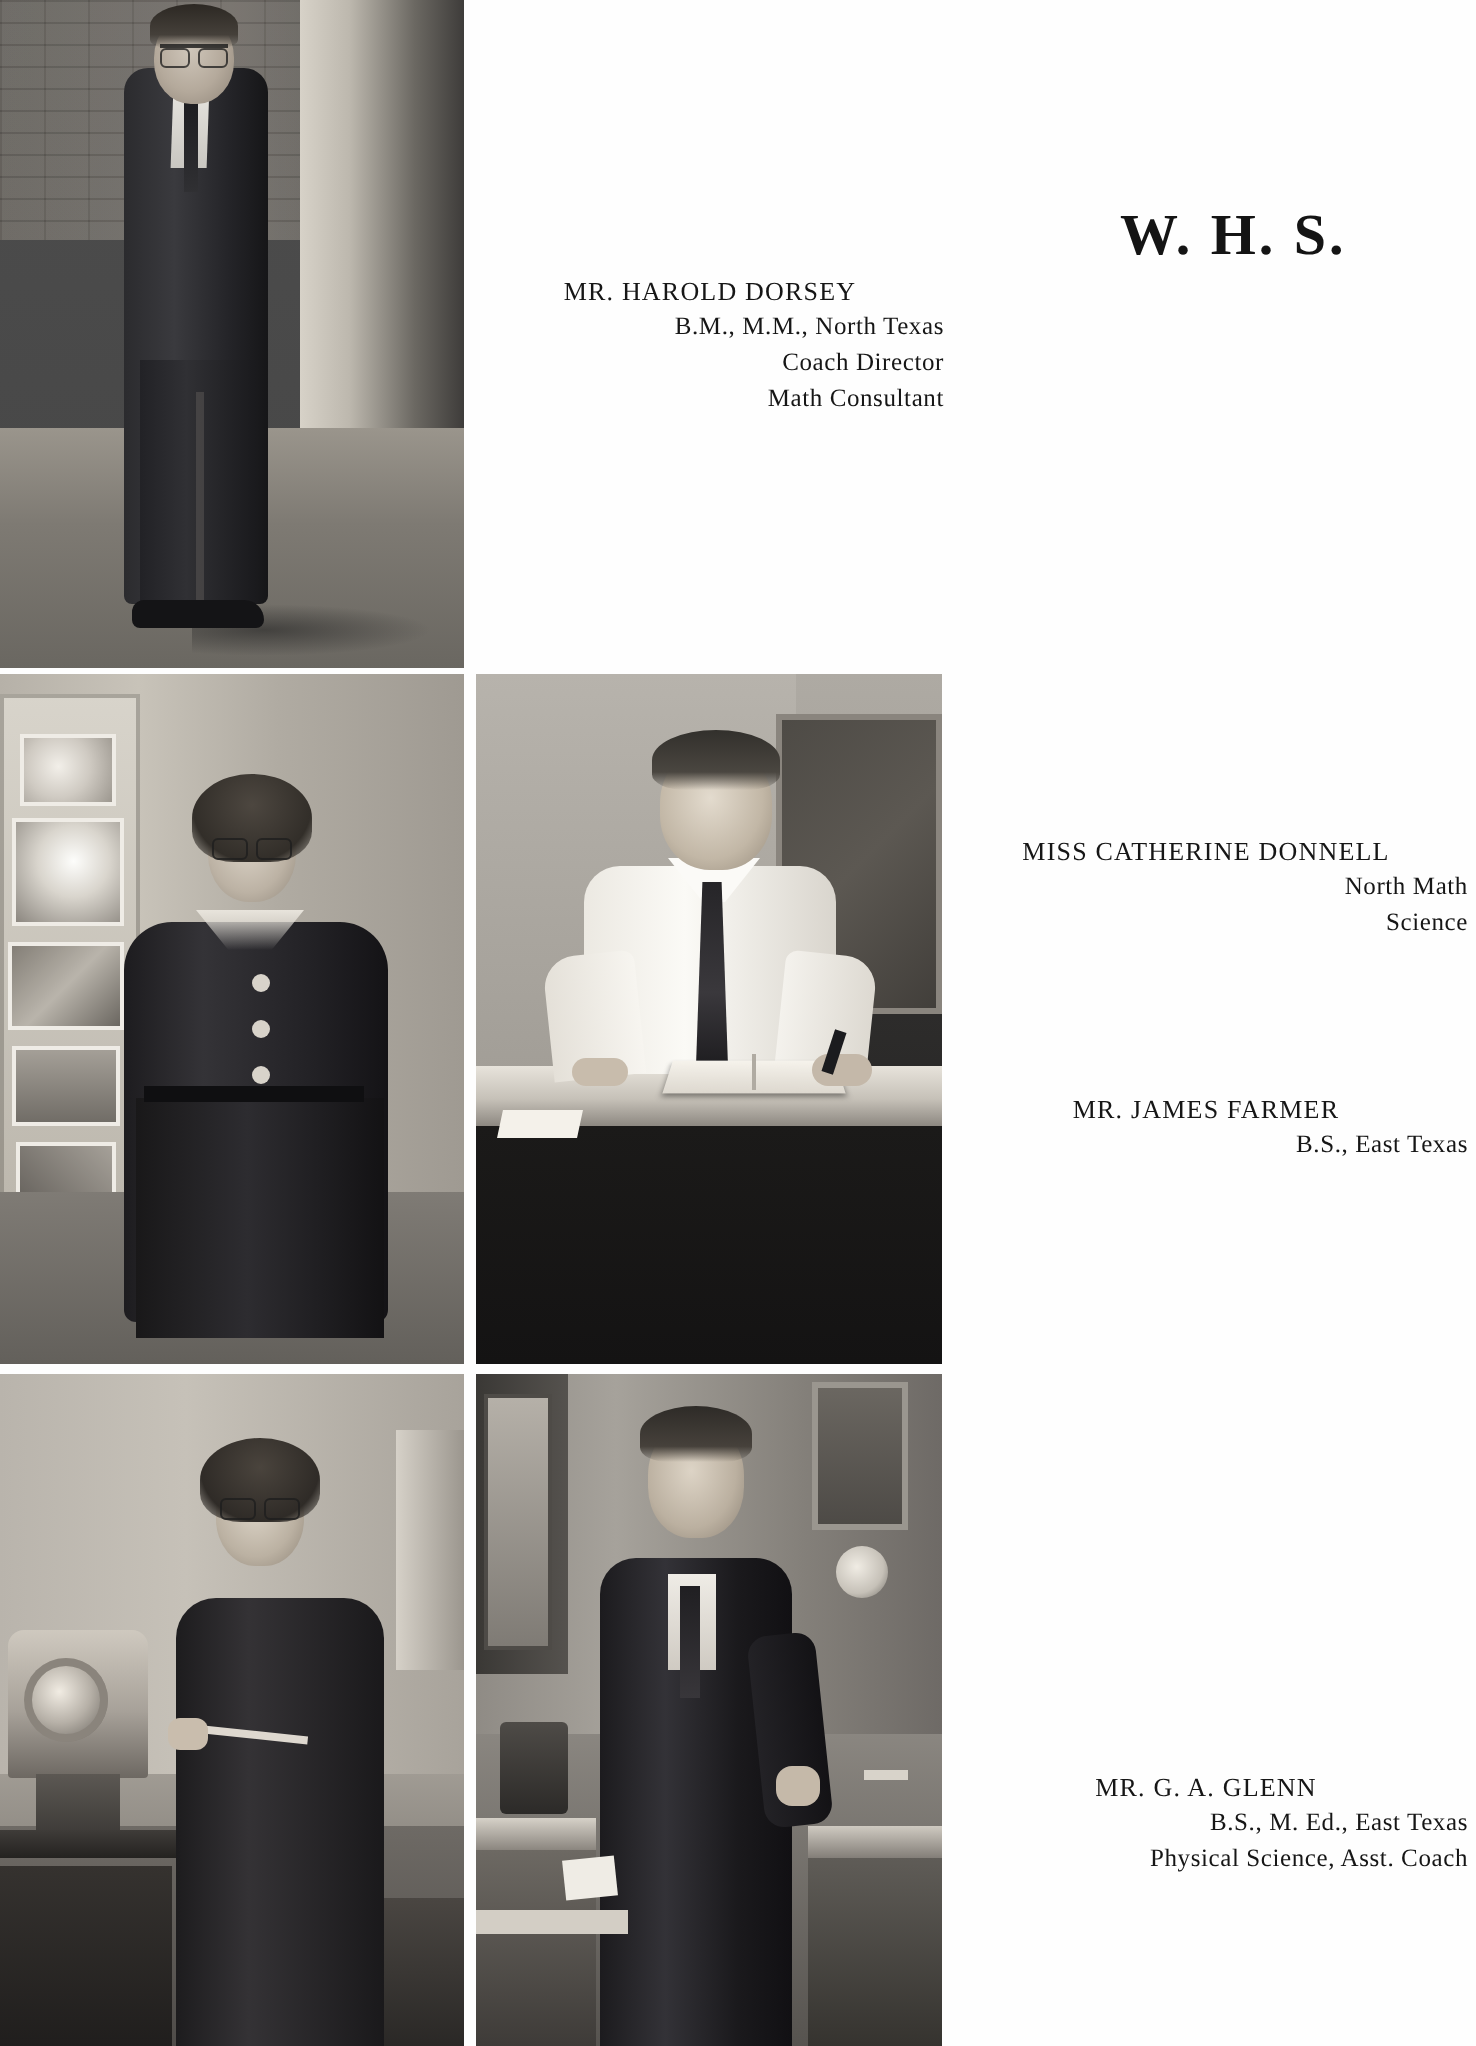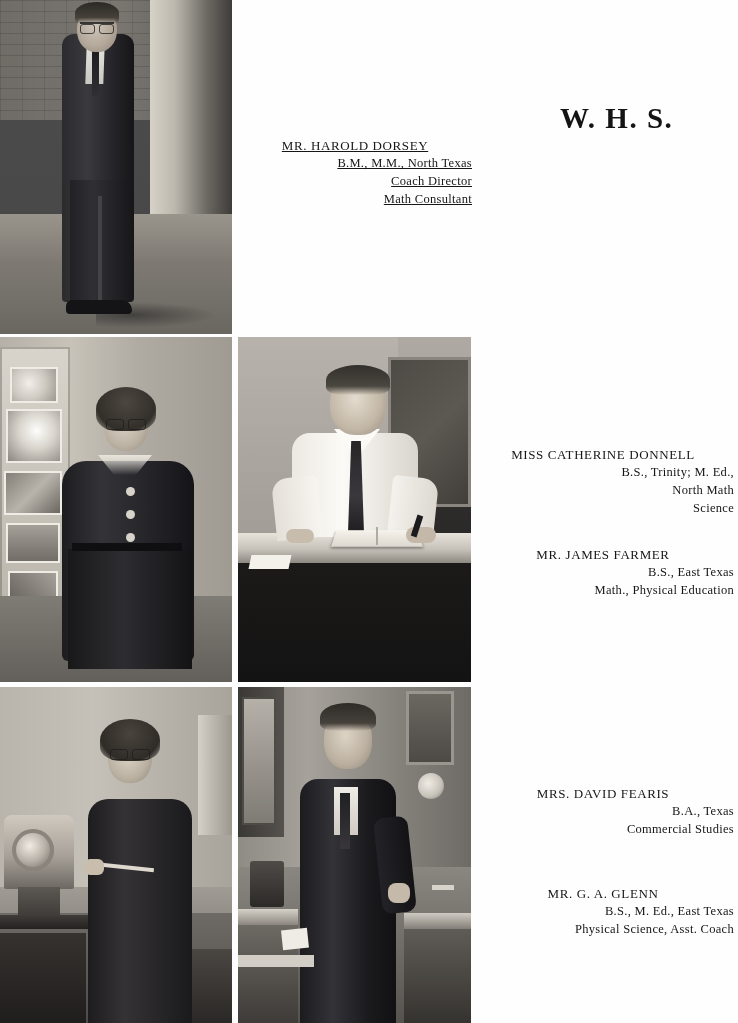--- a/index.html
+++ b/index.html
@@ -450,22 +450,22 @@
     font-size: 12.5px;
   }
   .caption .name {
     font-variant: small-caps;
     font-size: 13px;
     letter-spacing: .6px;
     white-space: nowrap;
   }
   .caption .line { white-space: nowrap; text-align: right; }
 
-  #cap-dorsey { left: 238px; top: 137px; width: 234px; text-decoration: underline; }
-  #cap-donnell { left: 472px; top: 446px; width: 262px; }
+  #cap-dorsey { left: 238px; top: 137px; width: 234px; }
+  #cap-donnell { left: 472px; top: 417px; width: 262px; }
   #cap-farmer { left: 472px; top: 546px; width: 262px; }
   #cap-fearis { left: 472px; top: 785px; width: 262px; }
   #cap-glenn { left: 472px; top: 885px; width: 262px; }
 
   .masthead {
     position: absolute;
     left: 560px;
     top: 102px;
     width: 200px;
     font-family: "Liberation Serif", serif;
@@ -550,29 +550,27 @@
       <div class="booksplit"></div>
       <div class="hand-l"></div>
       <div class="hand-r"></div>
       <div class="pen"></div>
       <div class="paper"></div>
     </div>
   </div>
 
   <div class="caption" id="cap-donnell">
     <div class="name">MISS CATHERINE DONNELL</div>
-    <div class="line">B.S., Trinity; M. Ed.,</div>
     <div class="line">North Math</div>
     <div class="line">Science</div>
   </div>
 
   <div class="caption" id="cap-farmer">
     <div class="name">MR. JAMES FARMER</div>
     <div class="line">B.S., East Texas</div>
-    <div class="line">Math., Physical Education</div>
   </div>
 
   <div class="photo" id="photo-fearis">
     <div class="inner">
       <div class="wall3"></div>
       <div class="panel"></div>
       <div class="floor3"></div>
       <div class="projector"></div>
       <div class="lens"></div>
       <div class="projstand"></div>
@@ -607,25 +605,20 @@
       <div class="tie5"></div>
       <div class="arm5"></div>
       <div class="hand5"></div>
       <div class="head5"></div>
       <div class="hair5"></div>
       <div class="table5"></div>
       <div class="paper5"></div>
     </div>
   </div>
 
-  <div class="caption" id="cap-fearis">
-    <div class="name">MRS. DAVID FEARIS</div>
-    <div class="line">B.A., Texas</div>
-    <div class="line">Commercial Studies</div>
-  </div>
 
   <div class="caption" id="cap-glenn">
     <div class="name">MR. G. A. GLENN</div>
     <div class="line">B.S., M. Ed., East Texas</div>
     <div class="line">Physical Science, Asst. Coach</div>
   </div>
 
 </div>
 
 </body></html>

